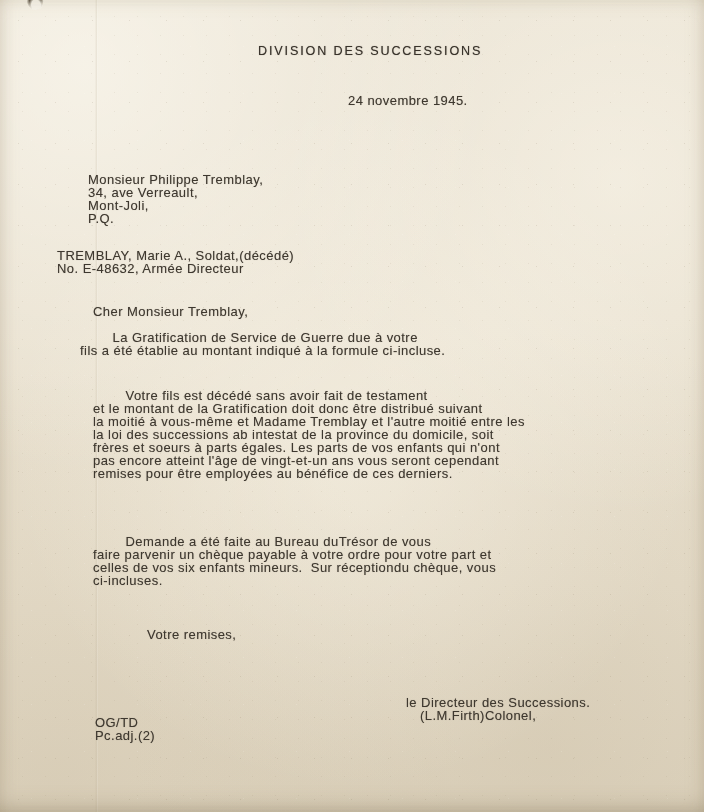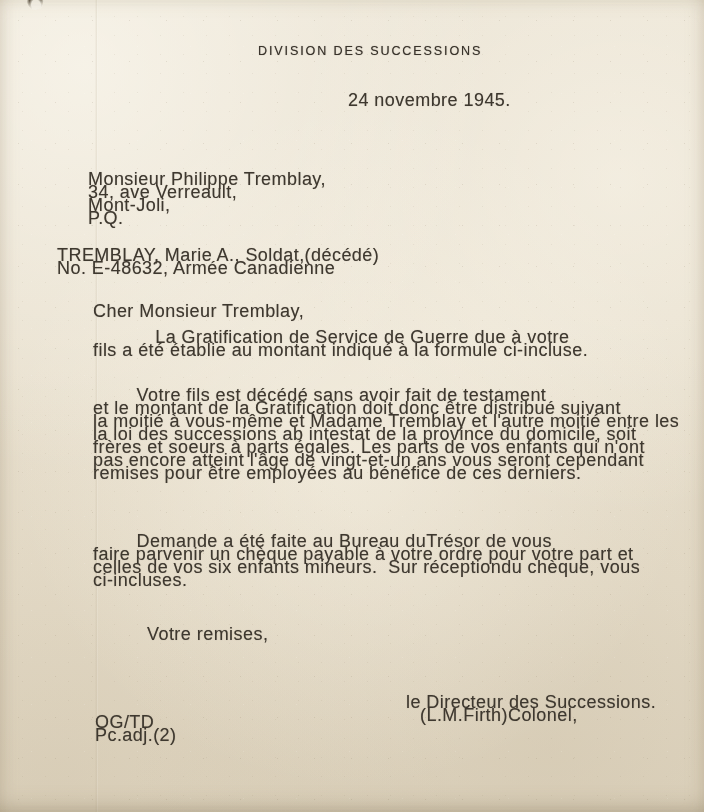--- a/index.html
+++ b/index.html
@@ -74,21 +74,21 @@
       radial-gradient(ellipse at 50% 70%, #f6f3ea 0%, #f6f3ea 38%, rgba(246,243,234,0) 60%),
       radial-gradient(ellipse at 50% 30%, #463f35 0%, #5d5446 45%, rgba(93,84,70,0) 72%);
     transform: rotate(-12deg);
     pointer-events: none;
   }
 
   
   .ln {
     position: absolute;
     white-space: pre;
-    font-size: 18px;
+    font-size: 13px;
     line-height: 13px;
     letter-spacing: .45px;
     color: #3e382f;
     text-shadow: 0 0 .8px rgba(62,56,47,.40);
   }
 
   #title {
     font-size: 12.6px;
     letter-spacing: 1.85px;
     color: #39332b;
@@ -113,26 +113,26 @@
 
   <div class="blk" id="recipient" style="left:88px; top:173px; line-height:18.5px;">
     <span class="ln">Monsieur Philippe Tremblay,</span>
     <span class="ln">34, ave Verreault,</span>
     <span class="ln">Mont-Joli,</span>
     <span class="ln">P.Q.</span>
   </div>
 
   <div class="blk" id="subject" style="left:57px; top:249px; line-height:18.5px;">
     <span class="ln">TREMBLAY, Marie A., Soldat,(décédé)</span>
-    <span class="ln">No. E-48632, Armée Canadienne</span>
+    <span class="ln">No. E-48632, Armée Directeur</span>
   </div>
 
   <div class="ln" id="salutation" style="left:93px; top:305px;">Cher Monsieur Tremblay,</div>
 
-  <div class="blk" id="para1" style="left:93px; top:331px; line-height:22px;text-align:center;">
+  <div class="blk" id="para1" style="left:80px; top:331px; line-height:22px;">
     <span class="ln">        La Gratification de Service de Guerre due à votre</span>
     <span class="ln">fils a été établie au montant indiqué à la formule ci-incluse.</span>
   </div>
 
   <div class="blk" id="para2" style="left:93px; top:389px; line-height:22px;">
     <span class="ln">        Votre fils est décédé sans avoir fait de testament</span>
     <span class="ln">et le montant de la Gratification doit donc être distribué suivant</span>
     <span class="ln">la moitié à vous-même et Madame Tremblay et l'autre moitié entre les</span>
     <span class="ln">la loi des successions ab intestat de la province du domicile, soit</span>
     <span class="ln">frères et soeurs à parts égales. Les parts de vos enfants qui n'ont</span>

